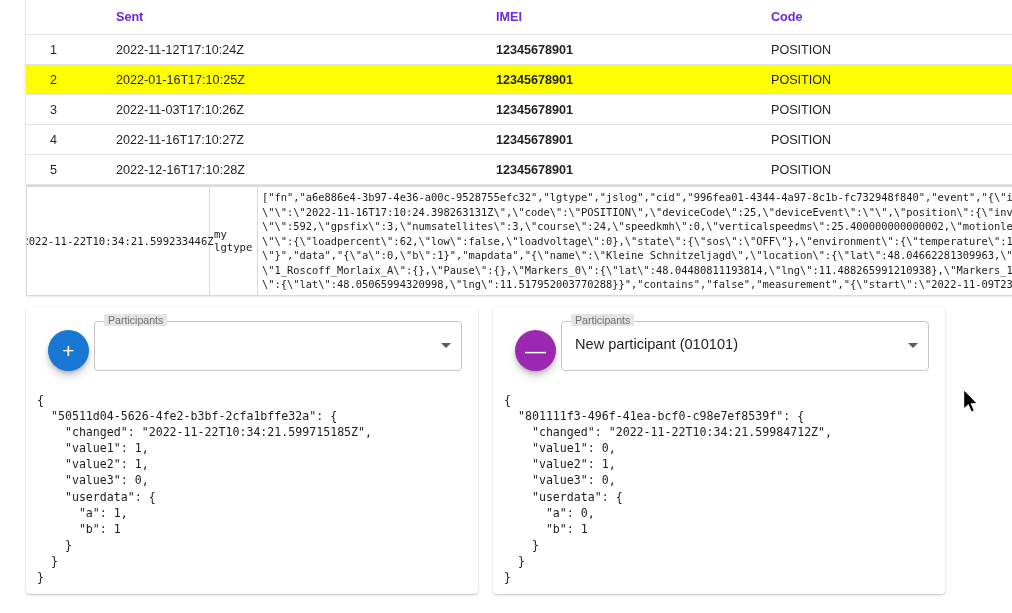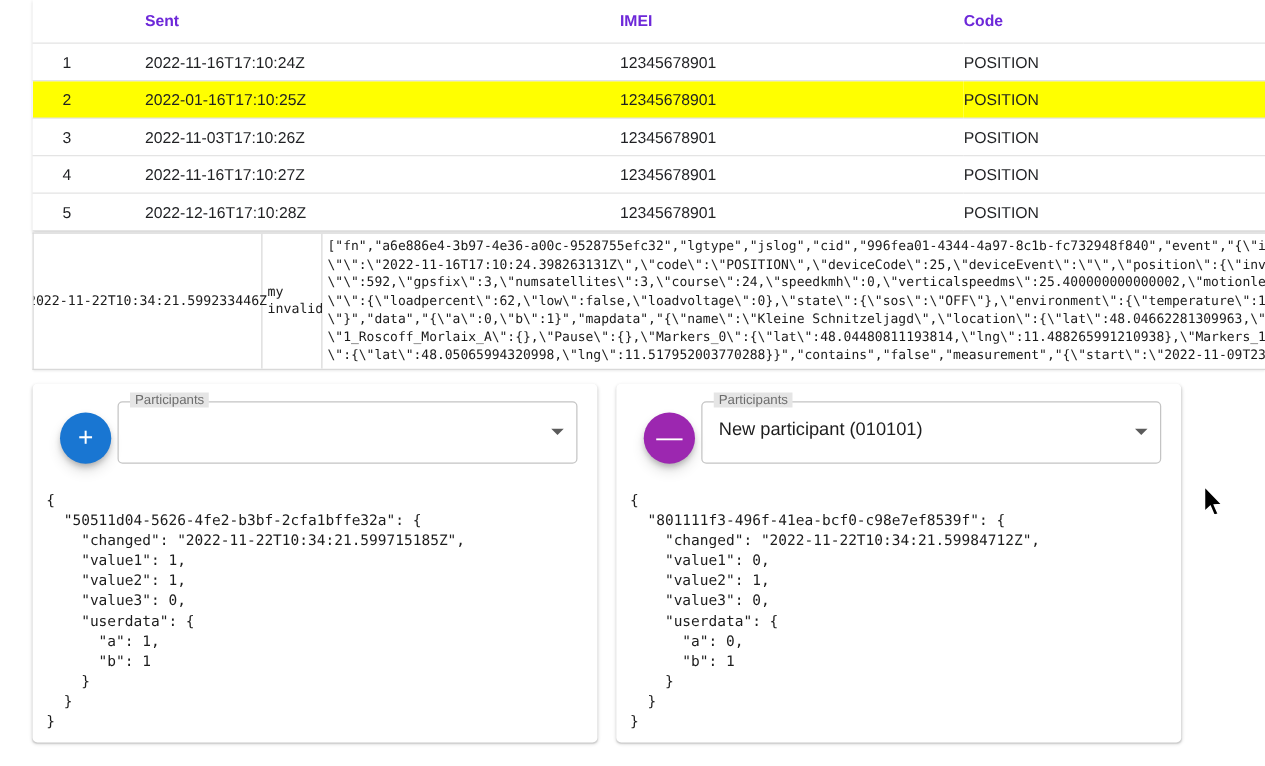--- a/index.html
+++ b/index.html
@@ -47,21 +47,21 @@
     white-space: nowrap;
     overflow: hidden;
   }
   table.msg-table th {
     font-weight: bold;
     color: #6d28d9;
     height: 34px;
   }
   .col-idx   { width: 66px; padding-left: 24px !important; }
   .col-sent  { width: 380px; padding-left: 0 !important; }
-  .col-imei  { width: 275px; }
+  .col-imei  { width: 275px; font-weight: bold; }
   .col-code  { width: auto; }
   tr.row-highlight td { background: #ffff00; }
   table.msg-table tr:last-child td { border-bottom: 1px solid #e4e4e4; }
 
   
   .log-card {
     position: absolute;
     left: 26px;
     top: 186px;
     width: 986px;
@@ -226,21 +226,21 @@
         <tr>
           <th class="col-idx"></th>
           <th class="col-sent">Sent</th>
           <th class="col-imei">IMEI</th>
           <th class="col-code">Code</th>
         </tr>
       </thead>
       <tbody id="msg-body">
           <tr>
             <td class="col-idx">1</td>
-            <td class="col-sent">2022-11-16T17:10:24Z</td>
+            <td class="col-sent">2022-11-12T17:10:24Z</td>
             <td class="col-imei">12345678901</td>
             <td class="col-code">POSITION</td>
           </tr>
           <tr class="row-highlight">
             <td class="col-idx">2</td>
             <td class="col-sent">2022-01-16T17:10:25Z</td>
             <td class="col-imei">12345678901</td>
             <td class="col-code">POSITION</td>
           </tr>
           <tr>
@@ -260,21 +260,21 @@
             <td class="col-sent">2022-12-16T17:10:28Z</td>
             <td class="col-imei">12345678901</td>
             <td class="col-code">POSITION</td>
           </tr>
         </tbody>
     </table>
   </div>
 
   <div class="log-card">
     <div class="log-ts">2022-11-22T10:34:21.599233446Z</div>
-    <div class="log-reducer">my invalid</div>
+    <div class="log-reducer">my lgtype</div>
     <div class="log-body">["fn","a6e886e4-3b97-4e36-a00c-9528755efc32","lgtype","jslog","cid","996fea01-4344-4a97-8c1b-fc732948f840","event","{\"imei\":
 \"\":\"2022-11-16T17:10:24.398263131Z\",\"code\":\"POSITION\",\"deviceCode\":25,\"deviceEvent\":\"\",\"position\":{\"invalid\":f
 \"\":592,\"gpsfix\":3,\"numsatellites\":3,\"course\":24,\"speedkmh\":0,\"verticalspeedms\":25.400000000000002,\"motionless\":220
 \"\":{\"loadpercent\":62,\"low\":false,\"loadvoltage\":0},\"state\":{\"sos\":\"OFF\"},\"environment\":{\"temperature\":11,\"airp
 \"}","data","{\"a\":0,\"b\":1}","mapdata","{\"name\":\"Kleine Schnitzeljagd\",\"location\":{\"lat\":48.04662281309963,\"lng\":
 \"1_Roscoff_Morlaix_A\":{},\"Pause\":{},\"Markers_0\":{\"lat\":48.04480811193814,\"lng\":11.488265991210938},\"Markers_1\":{\"
 \":{\"lat\":48.05065994320998,\"lng\":11.517952003770288}}","contains","false","measurement","{\"start\":\"2022-11-09T23:00:0</div>
   </div>
 
   <div class="panel panel-left">

